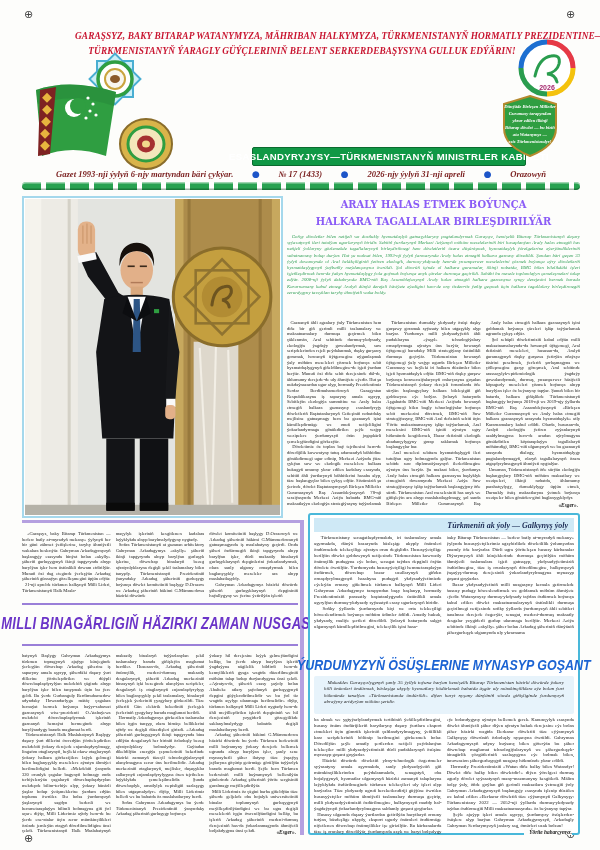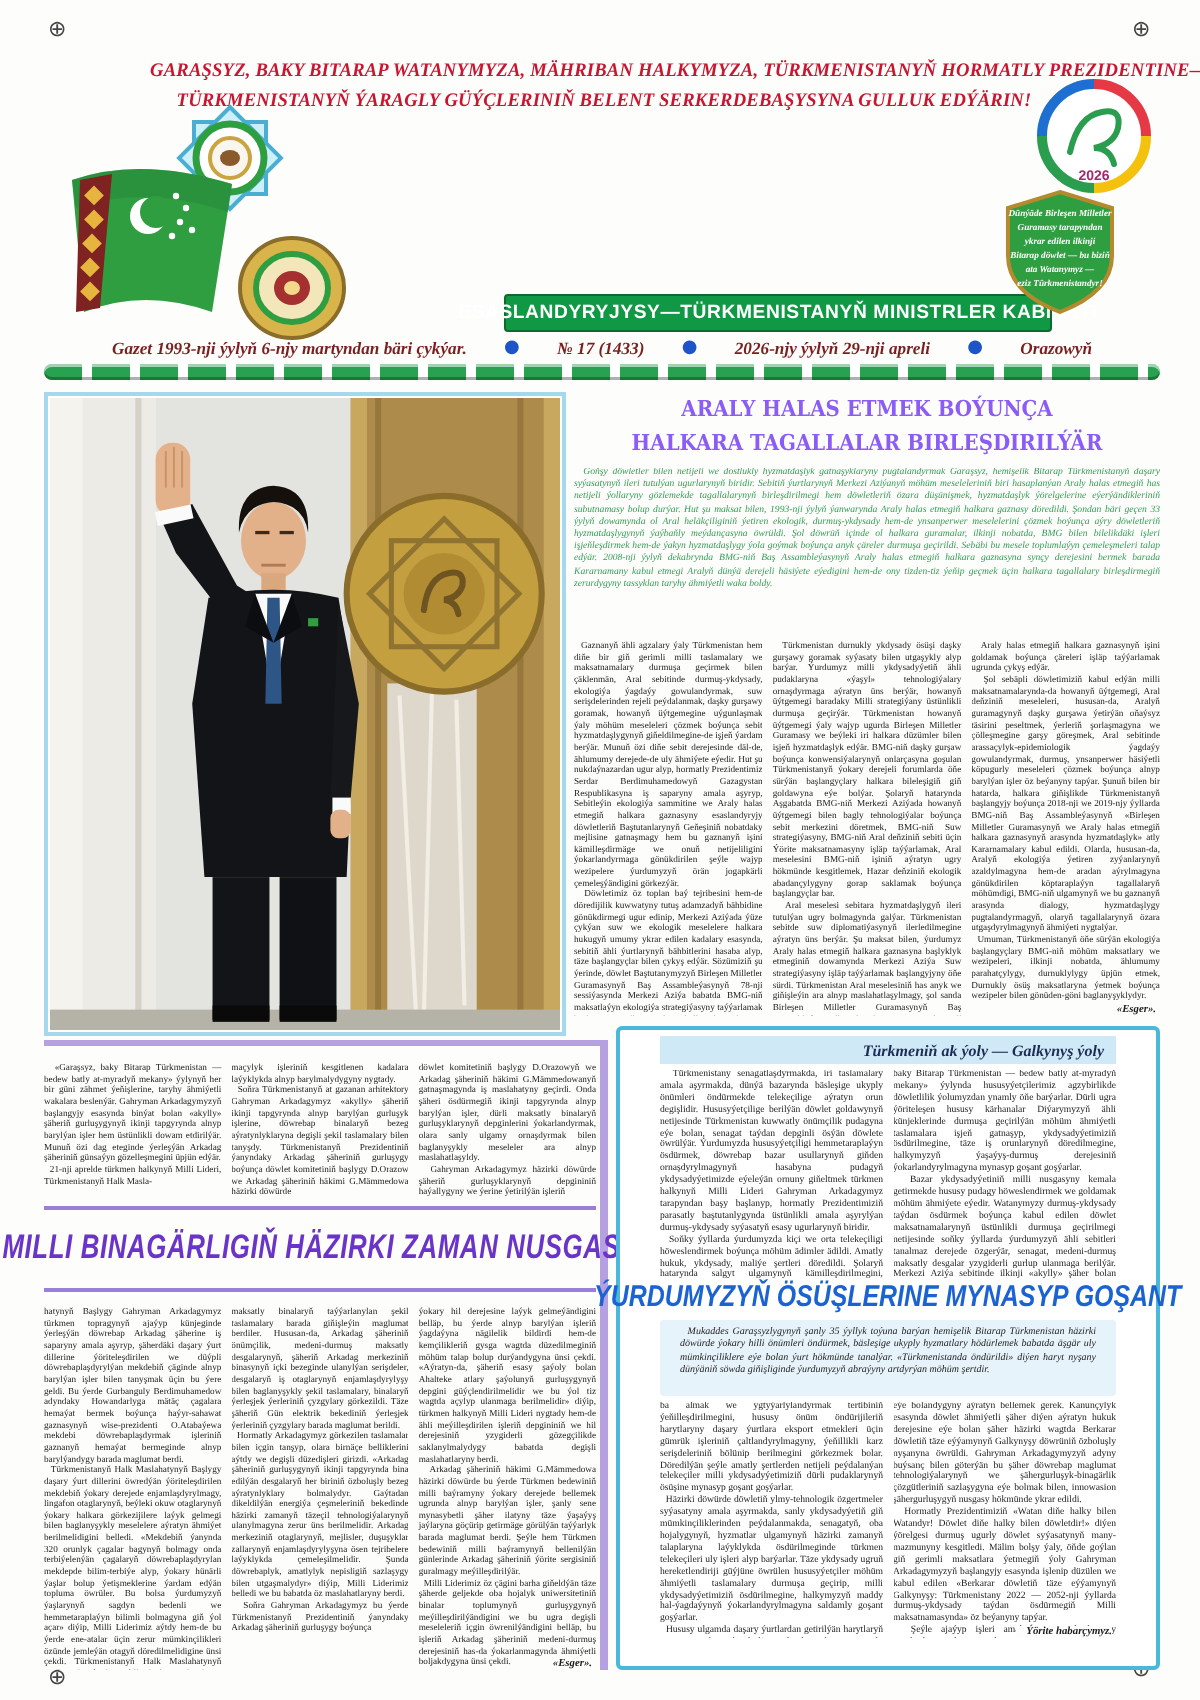--- a/index.html
+++ b/index.html
@@ -64,28 +64,28 @@
   .milli-head{position:absolute;left:22px;top:606px;width:276px;height:36px;
         display:flex;align-items:center;justify-content:center;}
   .milli-head span{white-space:nowrap;font-family:"Liberation Sans",sans-serif;font-weight:bold;
         font-style:italic;font-size:17px;color:#6b34c8;transform:scaleX(.76);transform-origin:center;
         letter-spacing:.4px;}
   .milli-cols{position:absolute;left:22px;top:649px;width:276px;height:182px;}
   .milli-cols .col{height:182px;}
 
   
   .rbox{position:absolute;left:308px;top:513px;width:272px;height:322px;box-sizing:border-box;
-        border:2px solid #49b8da;border-radius:3px;padding:3px 20px;background:#fff;}
+        border:2px solid #49b8da;border-radius:3px;padding:3px 4px;background:#fff;}
   .rubric{height:14px;background:#cfe9f6;display:flex;align-items:center;justify-content:flex-end;
         padding-right:6px;font-weight:bold;font-style:italic;font-size:8px;color:#1d2c55;}
   .cols2{display:flex;gap:5px;position:relative;}
   .cols2 .col{flex:1;overflow:hidden;font-size:4.8px;line-height:5.9px;text-align:justify;white-space:pre-wrap;}
   .rbox .intro{margin-top:3px;height:104px;}
   .rbox .intro .col{height:104px;}
-  .yurt-head{margin-top:0;height:18px;display:flex;align-items:center;justify-content:center;}
+  .yurt-head{margin-top:16px;height:18px;display:flex;align-items:center;justify-content:center;}
   .yurt-head span{white-space:nowrap;font-family:"Liberation Sans",sans-serif;font-weight:bold;
         font-style:italic;font-size:15px;color:#1b63d3;transform:scaleX(.83);transform-origin:center;}
   .yurt-lead{margin-top:3px;background:#e7f3fb;border-radius:2px;padding:4px 10px;height:30px;overflow:hidden;
         font-style:italic;font-size:5px;line-height:6.4px;text-align:justify;white-space:pre-wrap;color:#222;}
   .rbox .body2{margin-top:3px;height:118px;}
   .rbox .body2 .col{height:118px;}
 </style>
 </head>
 <body>
 
@@ -162,21 +162,21 @@
       <text x="30" y="42">ata Watanymyz —</text>
       <text x="30" y="49">eziz Türkmenistandyr!</text>
     </g>
   </svg>
 
   <div class="dateline">
     <span>Gazet 1993-nji ýylyň 6-njy martyndan bäri çykýar.</span>
     <span class="dot">●</span>
     <span>№ 17 (1433)</span>
     <span class="dot">●</span>
-    <span>2026-njy ýylyň 29-nji apreli</span>
+    <span>2026-njy ýylyň 31-nji apreli</span>
     <span class="dot">●</span>
     <span>Orazowyň</span>
   </div>
   <div class="chain"></div>
 
   <div class="photo">
     <svg viewBox="0 0 251 310" preserveAspectRatio="none">
       <rect width="251" height="310" fill="#e3e4e0"></rect>
       <rect x="0" y="0" width="52" height="310" fill="#edebe5"></rect>
       <rect x="42" y="0" width="3" height="310" fill="#d4d1c7"></rect>

